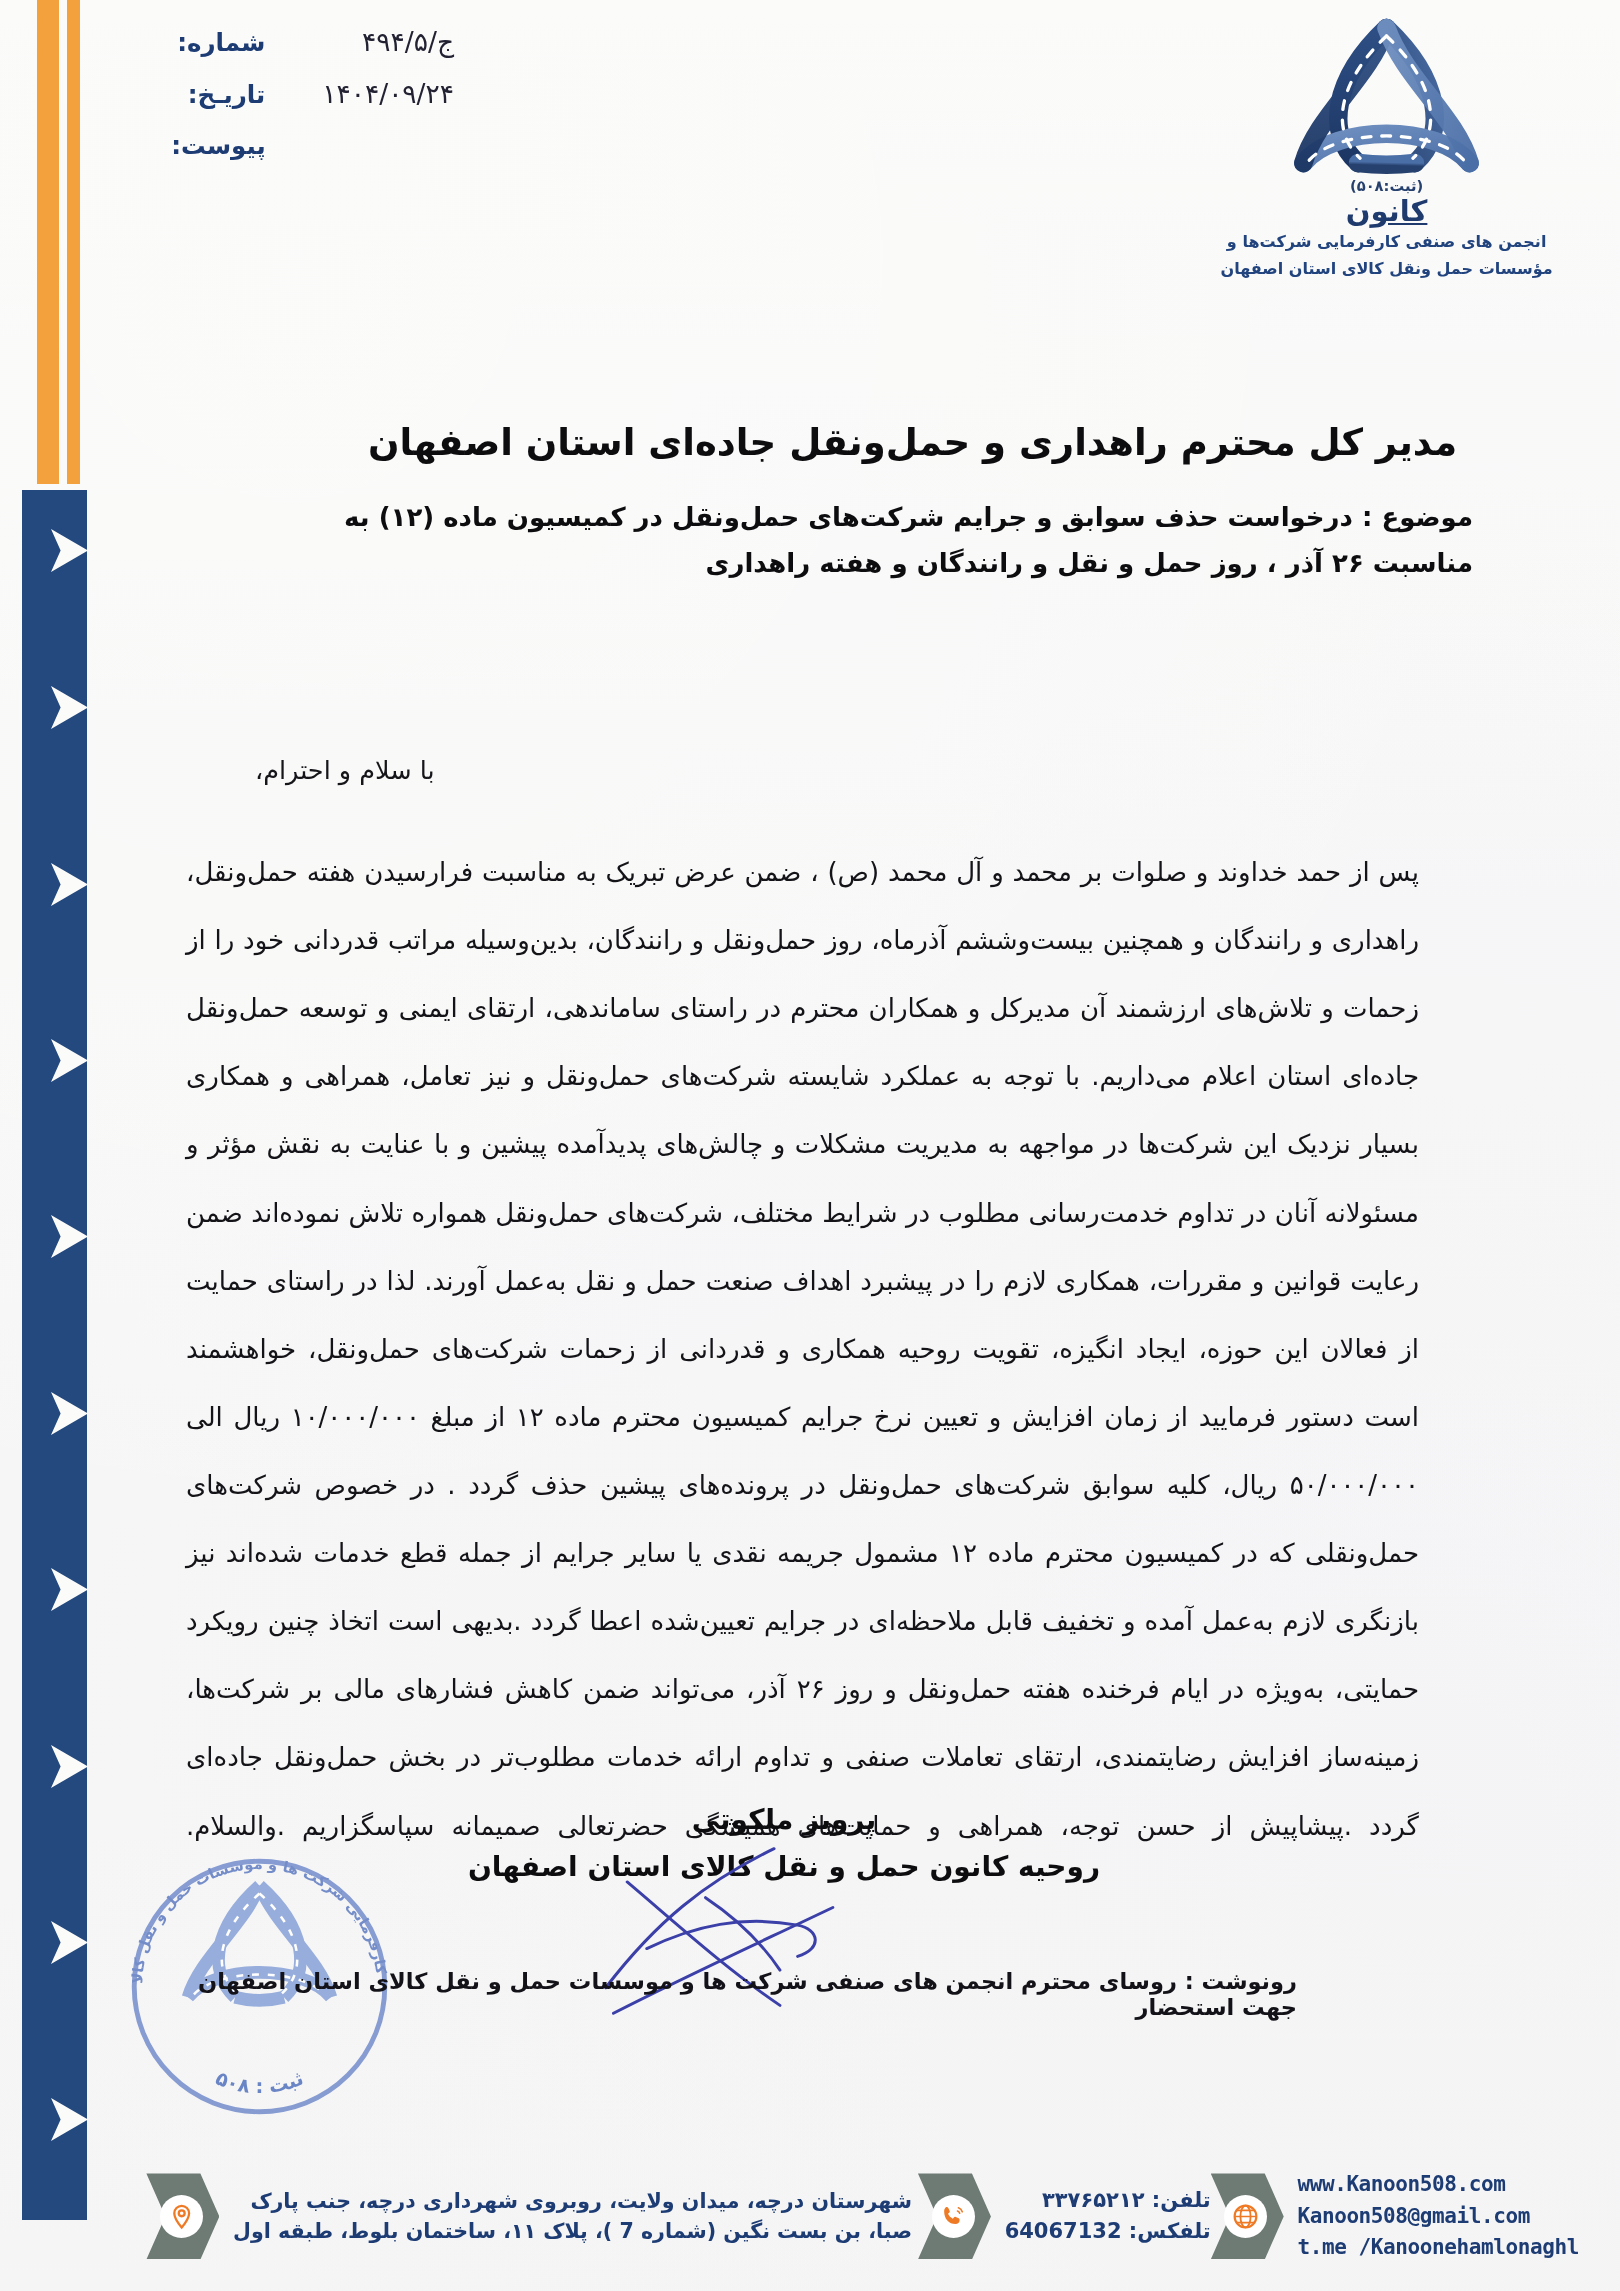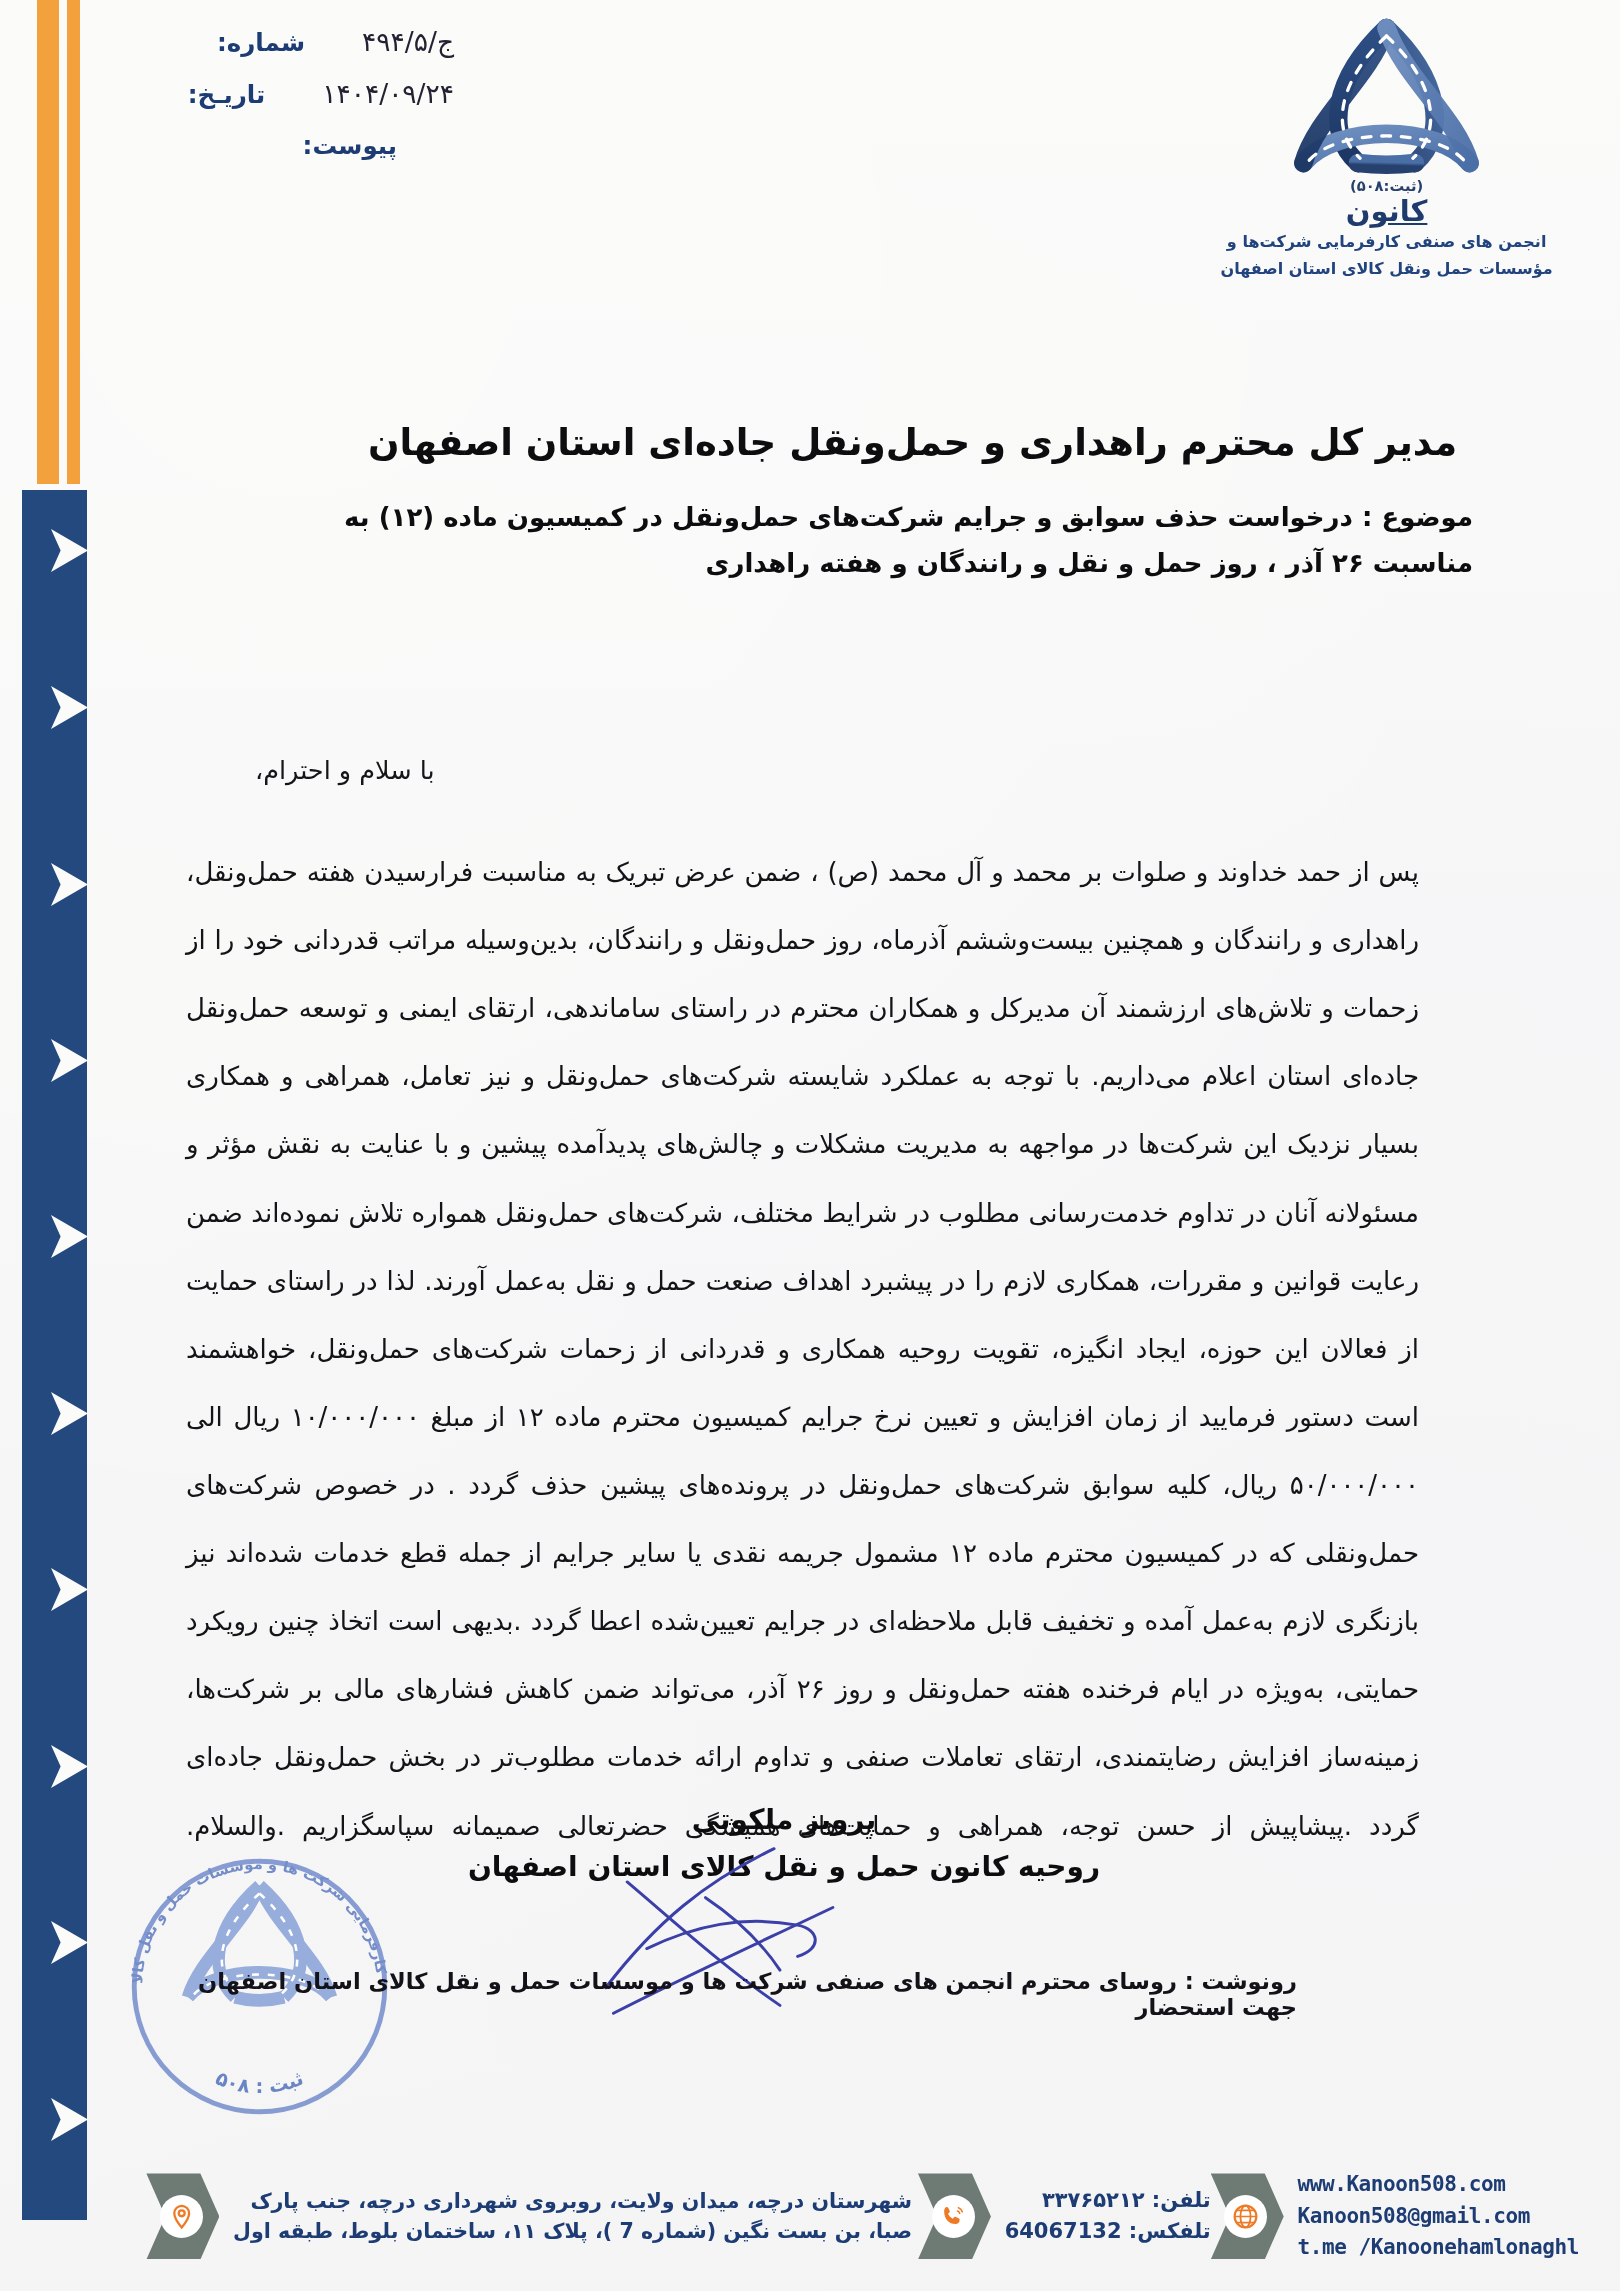--- a/index.html
+++ b/index.html
@@ -23,21 +23,21 @@
   .bar-orange-a{position:absolute;left:37px;top:0;width:21.6px;height:484px;background:#f2a13c;}
   .bar-orange-b{position:absolute;left:67px;top:0;width:12.7px;height:484px;background:#f2a13c;}
   .bar-blue{position:absolute;left:21.6px;top:490px;width:65px;height:1730px;background:#23497e;}
   .chev{position:absolute;left:51px;width:37px;height:43px;background:#fbfbfa;
         clip-path:polygon(0 0,100% 50%,0 100%,26% 50%);}
 
   
   .meta{position:absolute;top:25.5px;right:1166px;width:auto;text-align:right;
         font-family:"DejaVu Sans","Liberation Sans",sans-serif;direction:rtl;}
   .meta-row{display:flex;flex-direction:row-reverse;align-items:baseline;
-            justify-content:flex-end;gap:57px;margin-bottom:21.6px;}
+            justify-content:space-between;gap:57px;margin-bottom:21.6px;}
   .meta-label{color:#1d3c74;font-weight:700;font-size:24.5px;min-width:94px;text-align:right;}
   .meta-value{color:#223; font-size:26.5px;letter-spacing:0.5px;white-space:nowrap;}
 
   
   .logo-wrap{position:absolute;top:17.6px;right:27.4px;width:412px;text-align:center;}
   .logo-svg{display:block;margin:0 auto;}
   .logo-reg{font-size:14.7px;font-weight:700;color:#27416e;margin-top:-5.9px;}
   .logo-kanoon{font-size:29px;font-weight:700;color:#1f3a6d;line-height:1.1;margin-top:2px;text-decoration:underline;}
   .logo-sub{font-size:16px;font-weight:700;color:#22447e;line-height:1.5;margin-top:2.9px;}
 

